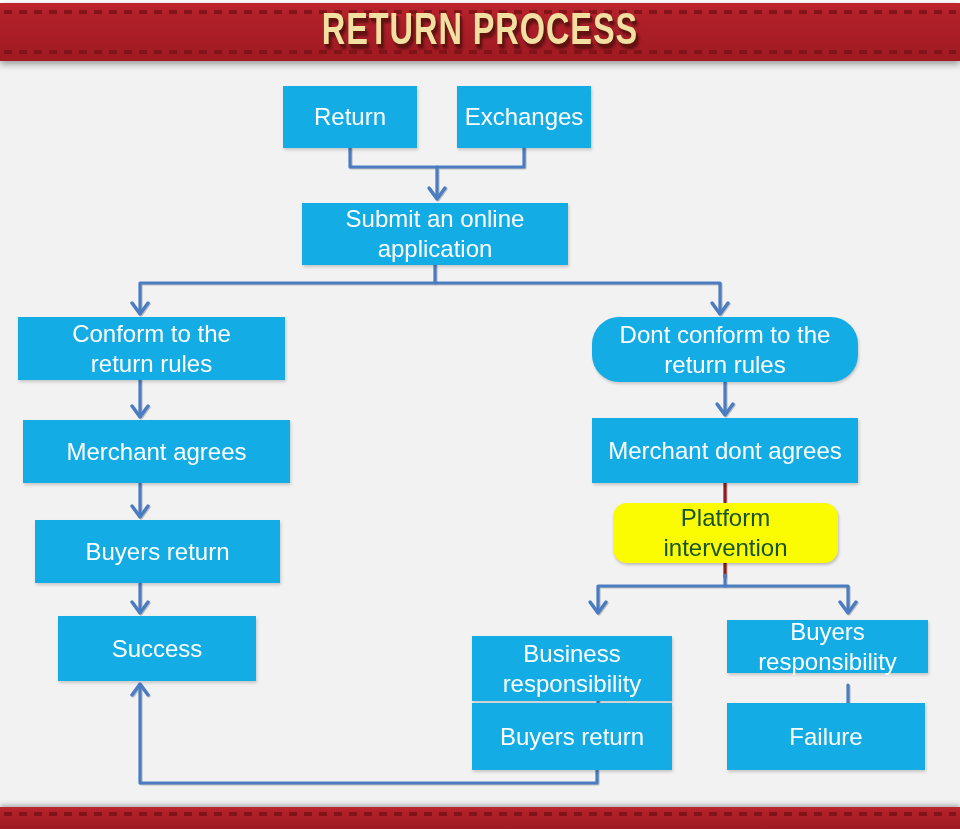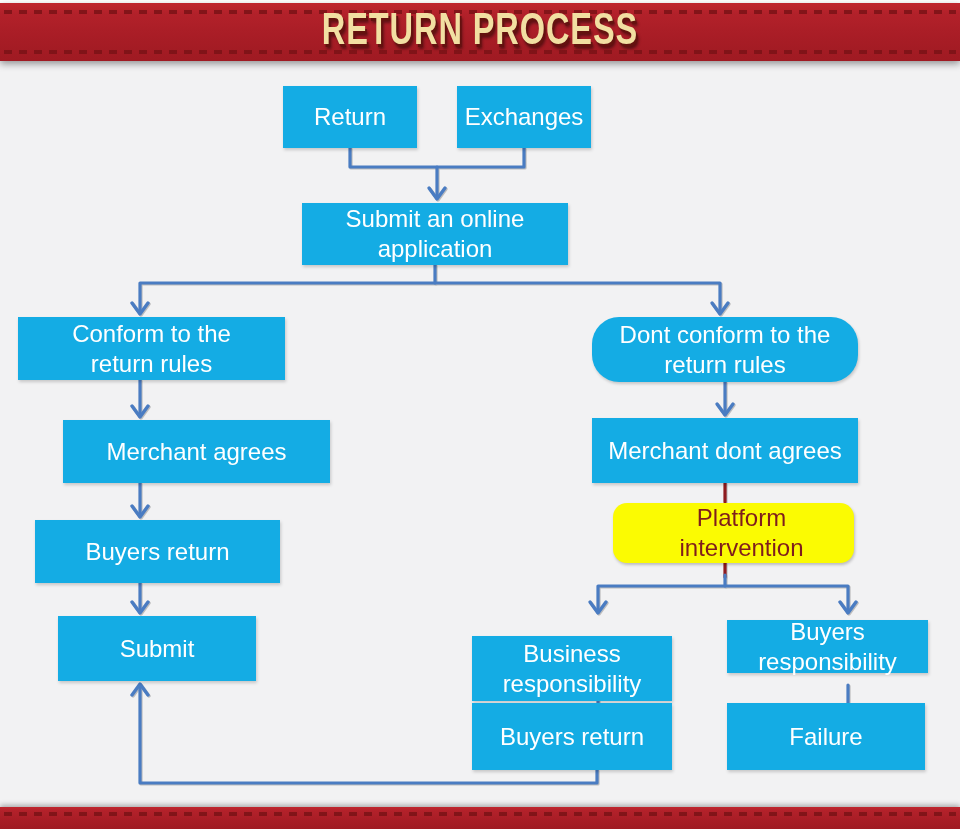--- a/index.html
+++ b/index.html
@@ -26,22 +26,22 @@
           transform:translateY(-54%) scale(0.88,1.18);
           font-size:37px;font-weight:800;letter-spacing:1px;color:#f2dfa2;
           text-shadow:2px 2px 0 #64120f, 3px 4px 3px rgba(0,0,0,0.45);
           white-space:nowrap;}
 
   
   .node{position:absolute;background:#14ace4;color:#ffffff;
         display:flex;align-items:center;justify-content:center;text-align:center;
         font-size:24px;line-height:1.25;white-space:pre-line;
         box-shadow:1px 2px 3px rgba(0,0,0,0.18);}
-  .node.highlight{background:#fbfb02;color:#7f1d1d;border-radius:14px;
-        box-shadow:1px 2px 3px rgba(0,0,0,0.22);padding-left:16px;}
+  .node.highlight{background:#fbfb02;color:#14532d;border-radius:14px;
+        box-shadow:1px 2px 3px rgba(0,0,0,0.22);}
 
   
   svg.edges{position:absolute;left:0;top:0;width:960px;height:829px;
             filter:drop-shadow(1px 1.5px 0.6px rgba(0,0,0,0.22));}
   svg.edges path{fill:none;stroke-linecap:round;stroke-linejoin:round;}
   .blue{stroke:#4a7cc2;stroke-width:3.2px;}
   .maroon{stroke:#8e1b1f;stroke-width:3.2px;}
   .head{stroke:#4a7cc2;stroke-width:3.4px;}
 </style>
 </head>
@@ -92,23 +92,23 @@
     <div class="stitch s-bottom"></div>
   </div>
 
   <div class="node" style="left:283px;top:86px;width:134px;height:62px;">Return</div>
   <div class="node" style="left:302px;top:203px;width:266px;height:62px;">Submit an online
 application</div>
   <div class="node" style="left:457px;top:86px;width:134px;height:62px;">Exchanges</div>
 
   <div class="node" style="left:18px;top:317px;width:267px;height:63px;">Conform to the
 return rules</div>
-  <div class="node" style="left:23px;top:420px;width:267px;height:63px;margin-left:40px;">Merchant agrees</div>
+  <div class="node" style="left:23px;top:420px;width:267px;height:63px;">Merchant agrees</div>
   <div class="node" style="left:35px;top:520px;width:245px;height:63px;">Buyers return</div>
-  <div class="node" style="left:58px;top:616px;width:198px;height:65px;">Submit</div>
+  <div class="node" style="left:58px;top:616px;width:198px;height:65px;">Success</div>
 
   <div class="node" style="left:592px;top:317px;width:266px;height:65px;border-radius:27px;">Dont conform to the
 return rules</div>
   <div class="node" style="left:592px;top:418px;width:266px;height:65px;">Merchant dont agrees</div>
   <div class="node highlight" style="left:613px;top:503px;width:225px;height:60px;">Platform
 intervention</div>
 
   <div class="node" style="left:472px;top:636px;width:200px;height:65px;">Business
 responsibility</div>
   <div class="node" style="left:727px;top:620px;width:201px;height:53px;">Buyers

